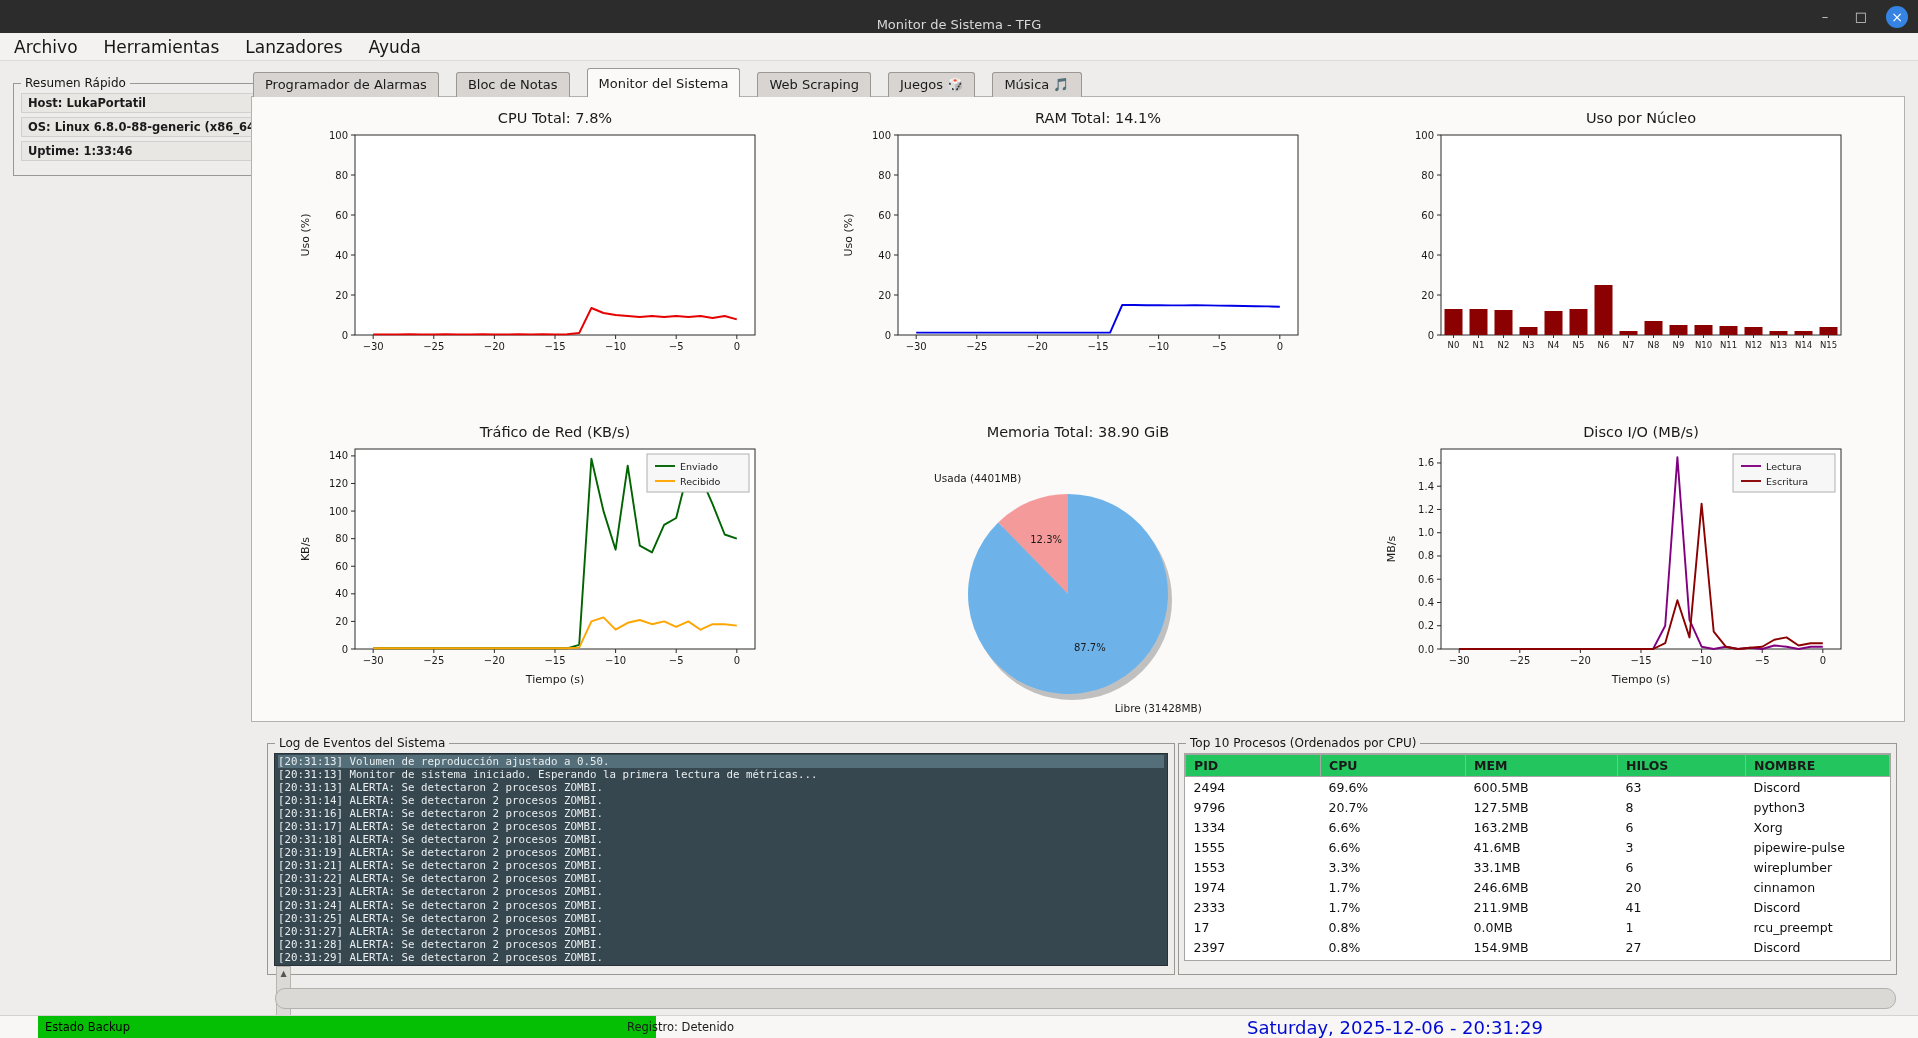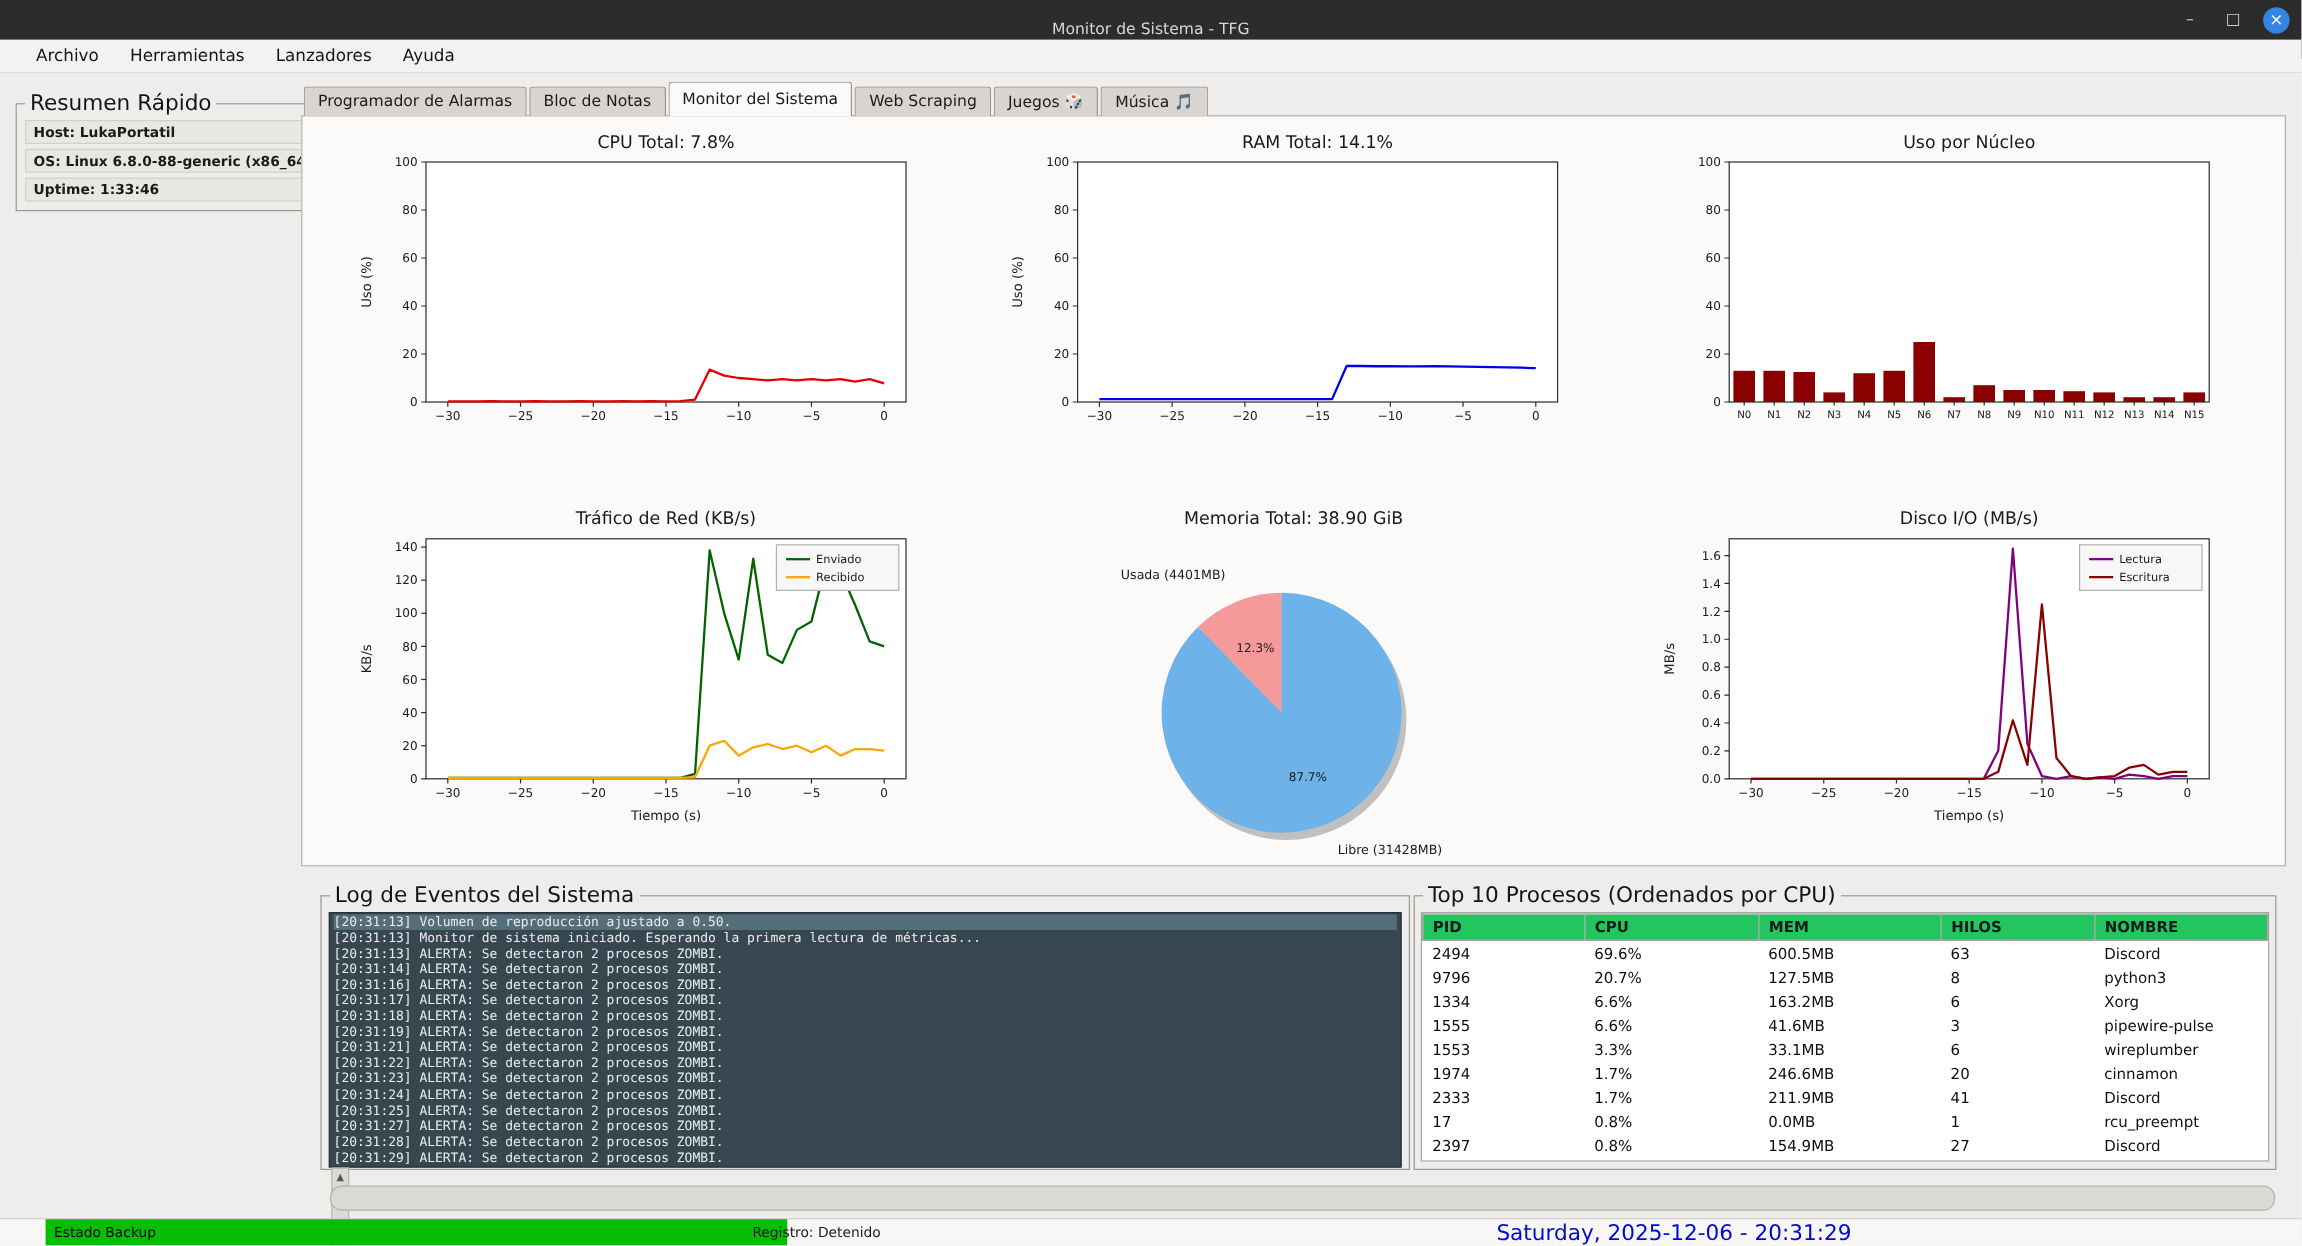--- a/index.html
+++ b/index.html
@@ -9,34 +9,34 @@
   
   .titlebar { position:absolute; top:0; left:0; width:100%; height:49px; background:#2c2c2c;
               display:flex; align-items:center; justify-content:center; color:#d8d8d8; font-size:13px; }
   .win-buttons { position:absolute; right:10px; top:0; height:33px; display:flex; align-items:center; gap:14px; }
   .win-btn { width:22px; height:22px; display:flex; align-items:center; justify-content:center;
              color:#cfcfcf; font-size:13px; }
   .win-btn.close { border-radius:50%; background:#3584e4; color:#fff; font-size:14px; }
 
   
   .menubar { position:absolute; top:33px; left:0; width:100%; height:28px; background:#f3f2f0;
-             border-bottom:1px solid #dedcda; display:flex; align-items:center; padding-left:17px; font-size:14px; }
+             border-bottom:1px solid #dedcda; display:flex; align-items:center; padding-left:1px; font-size:17px; }
   .menu-item { padding:0 13px; height:100%; display:flex; align-items:center; color:#161616; }
 
   
   fieldset { border:1px solid #9b9894; position:absolute; padding:0; }
-  fieldset legend { font-size:18px; margin-left:7px; padding:0 4px; color:#141414; }
+  fieldset legend { font-size:12px; margin-left:7px; padding:0 4px; color:#141414; }
   .summary { left:13px; top:76px; width:228px; height:100px; }
   .summary-list { padding:3px 7px; }
   .summary-item { background:#e9e7e4; border:1px solid #d2d0cd; font-size:11.5px; font-weight:bold;
                   padding:2px 6px; margin-bottom:4px; white-space:nowrap; overflow:hidden; }
 
   
   .tabbar { position:absolute; left:253px; top:69px; height:28px; display:flex; align-items:flex-end; z-index:2; }
-  .tab { background:#d7d4d1; border:1px solid #9b9894; border-bottom:none; margin-right:2px;
+  .tab { background:#d7d4d1; border:1px solid #9b9894; border-bottom:none; margin-right:17px;
          padding:4px 11px; font-size:13px; border-radius:3px 3px 0 0; height:25px; white-space:nowrap; }
   .tab.active { background:#fbfaf9; height:29px; padding-top:7px; position:relative; }
   .tab-panel { position:absolute; left:251px; top:96px; width:1654px; height:626px; background:#fbfaf9;
                border:1px solid #b3b0ad; overflow:hidden; padding-top:8px; z-index:1; }
 
   .charts-row { display:flex; justify-content:space-evenly; }
   .charts-row.second { margin-top:56px; }
   .chart-block { width:520px; }
   svg text { font-family:"DejaVu Sans","Liberation Sans",sans-serif; }
 

